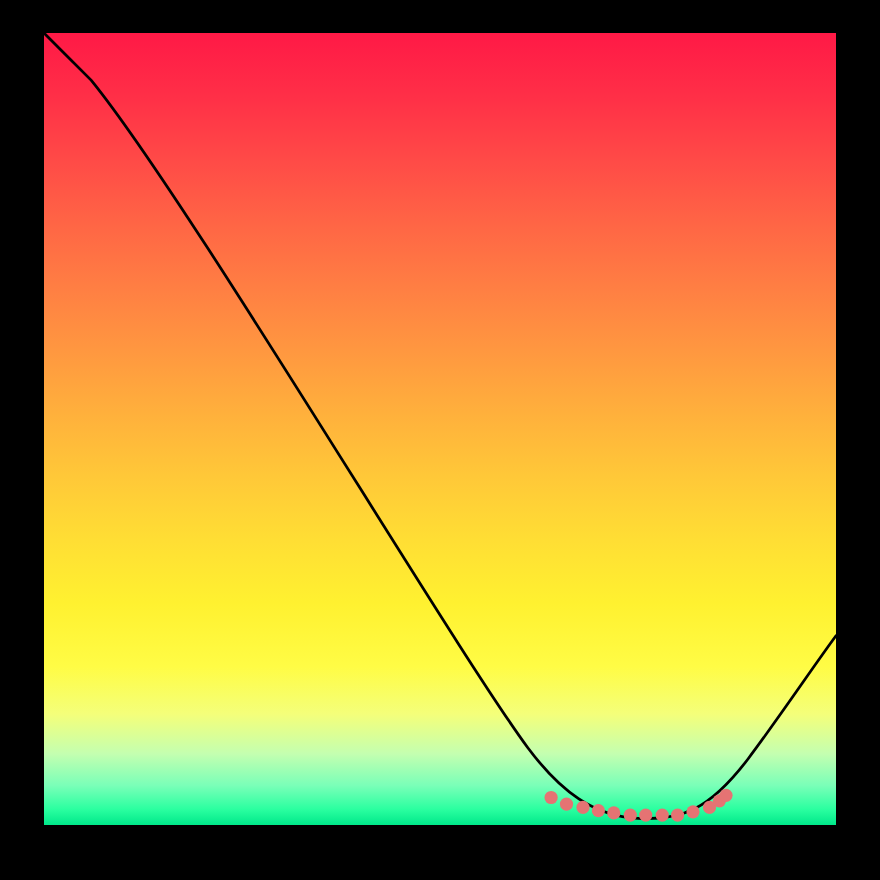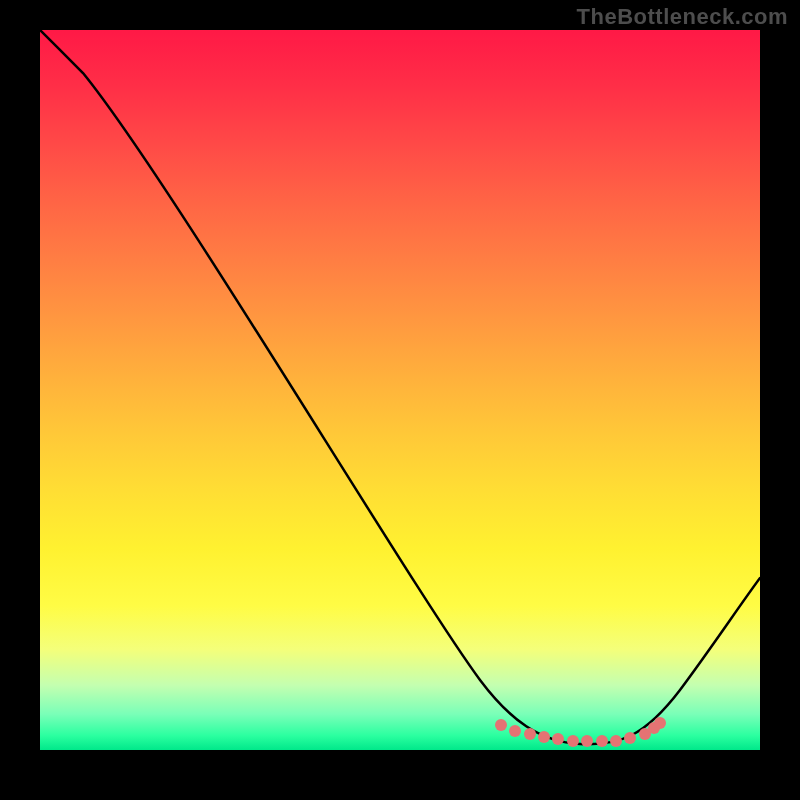--- a/index.html
+++ b/index.html
@@ -59,21 +59,20 @@
     top: 0;
     width: 720px;
     height: 720px;
   }
 </style>
 </head>
 <body>
 
 <div class="frame">
 
-  <div class="watermark">TheBottleneck.com</div>
 
   <div class="plot">
     <svg class="curve" viewBox="0 0 720 720" preserveAspectRatio="none">
       <path fill="none" stroke-width="2.5" stroke-linecap="round" d="M 0 0
                C 14 14, 30 30, 43 43
                C 130 150, 370 555, 440 650
                C 470 690, 500 712, 540 714
                C 580 716, 605 706, 640 660
                C 670 620, 700 575, 720 548" stroke="#000000"></path>
       <g fill="#e57373">

